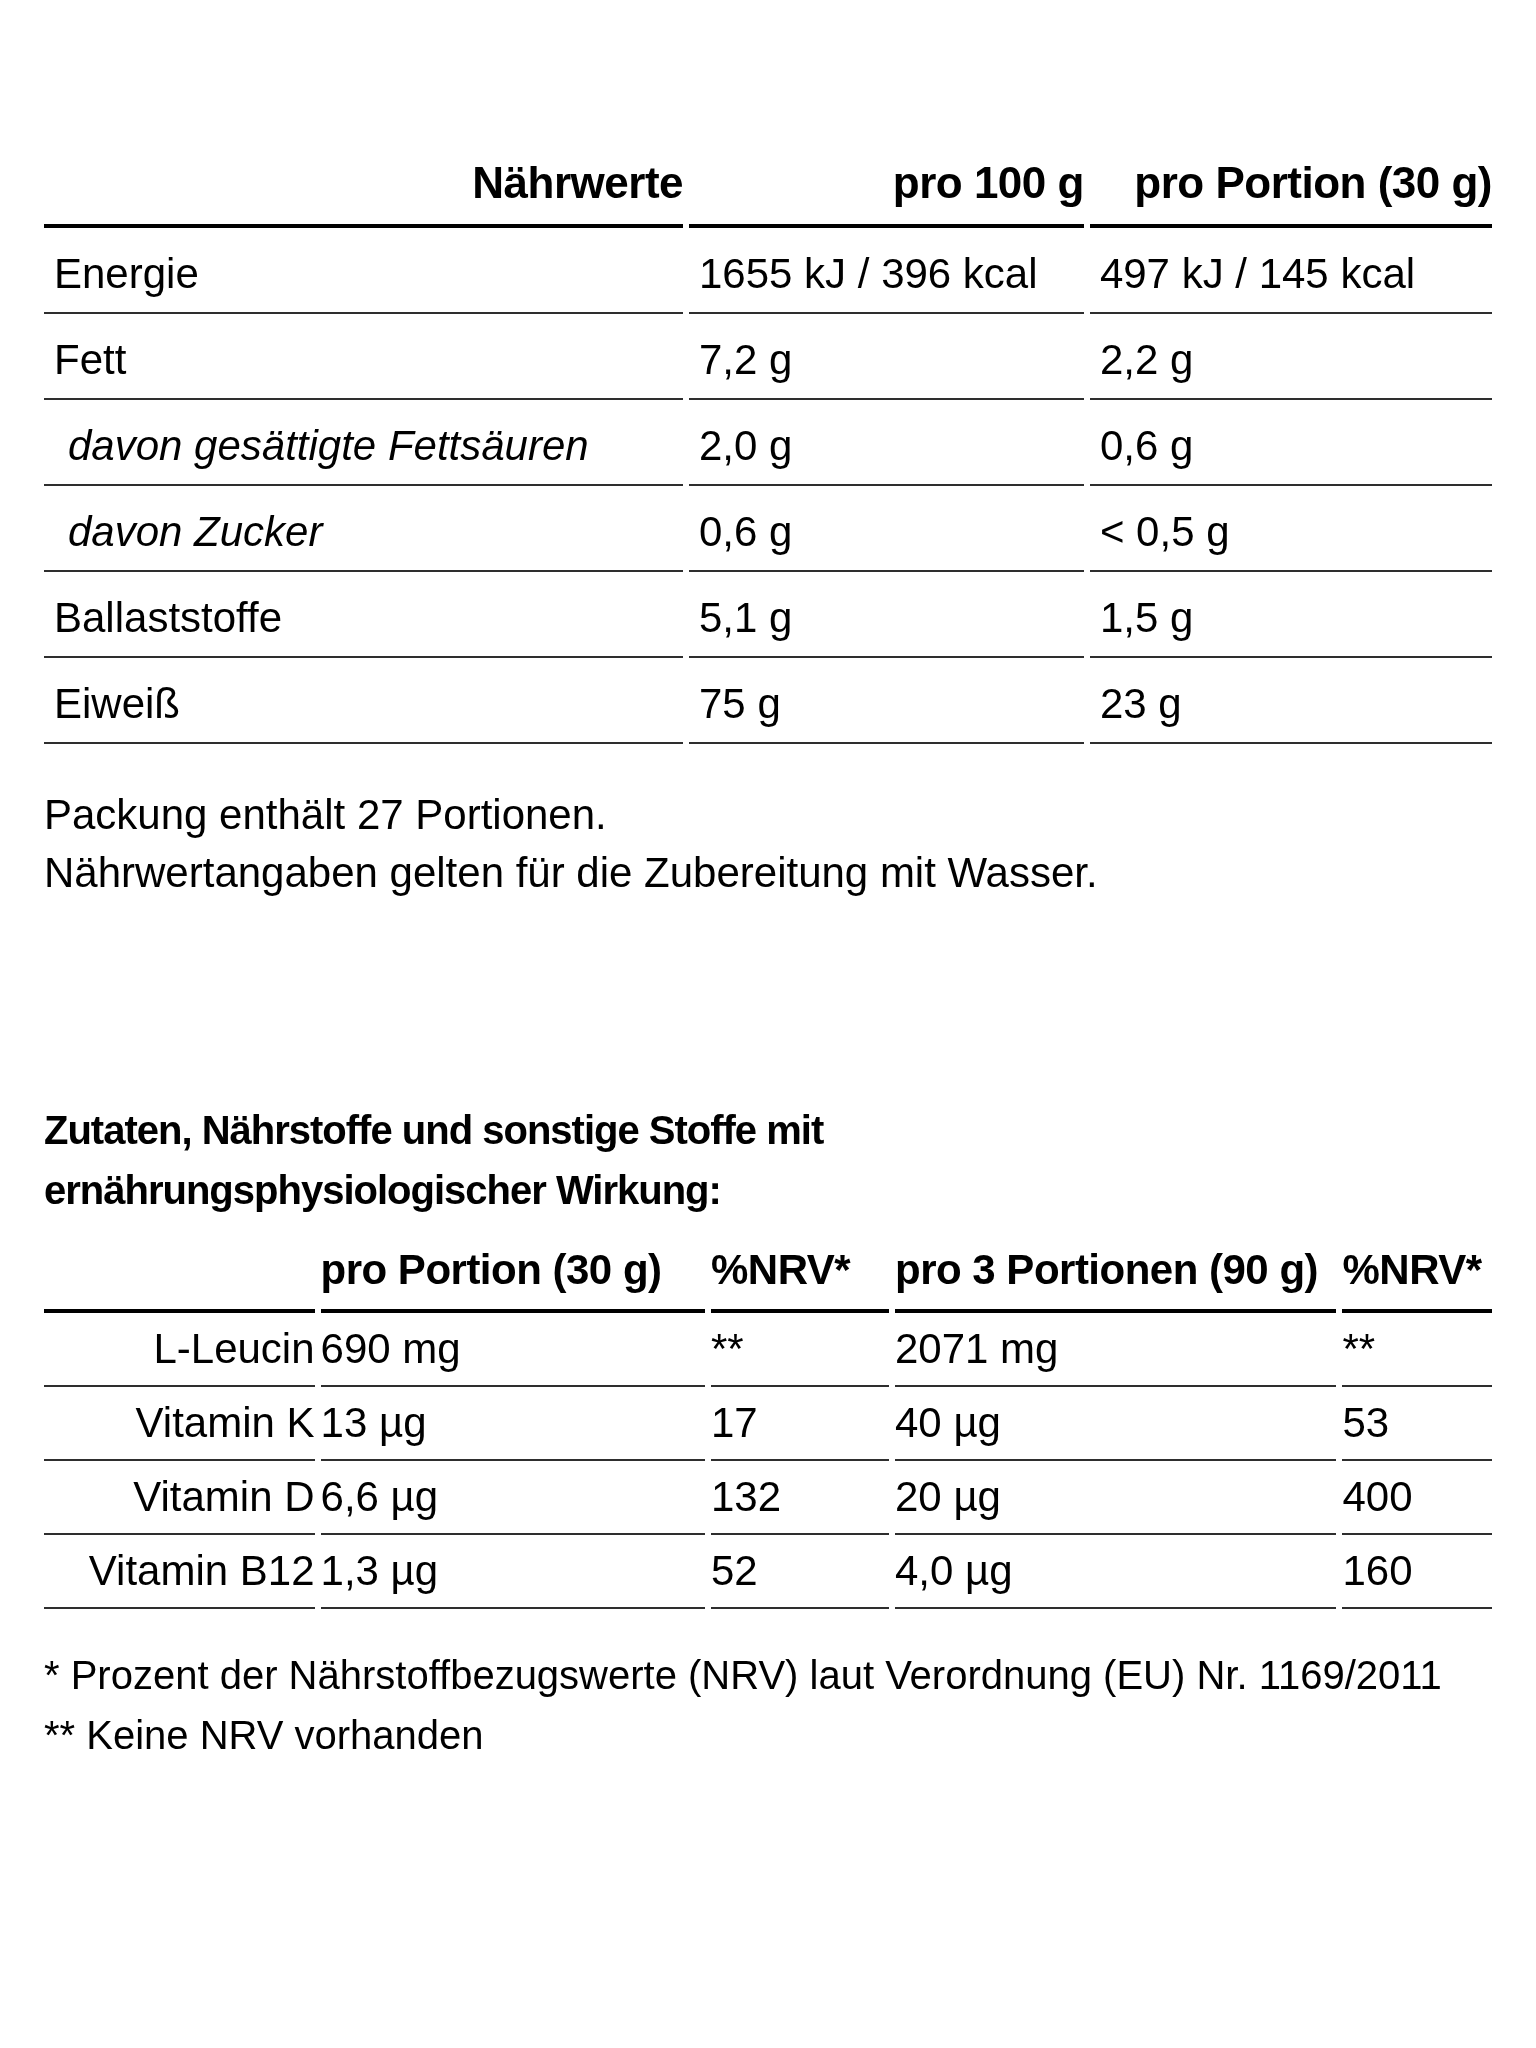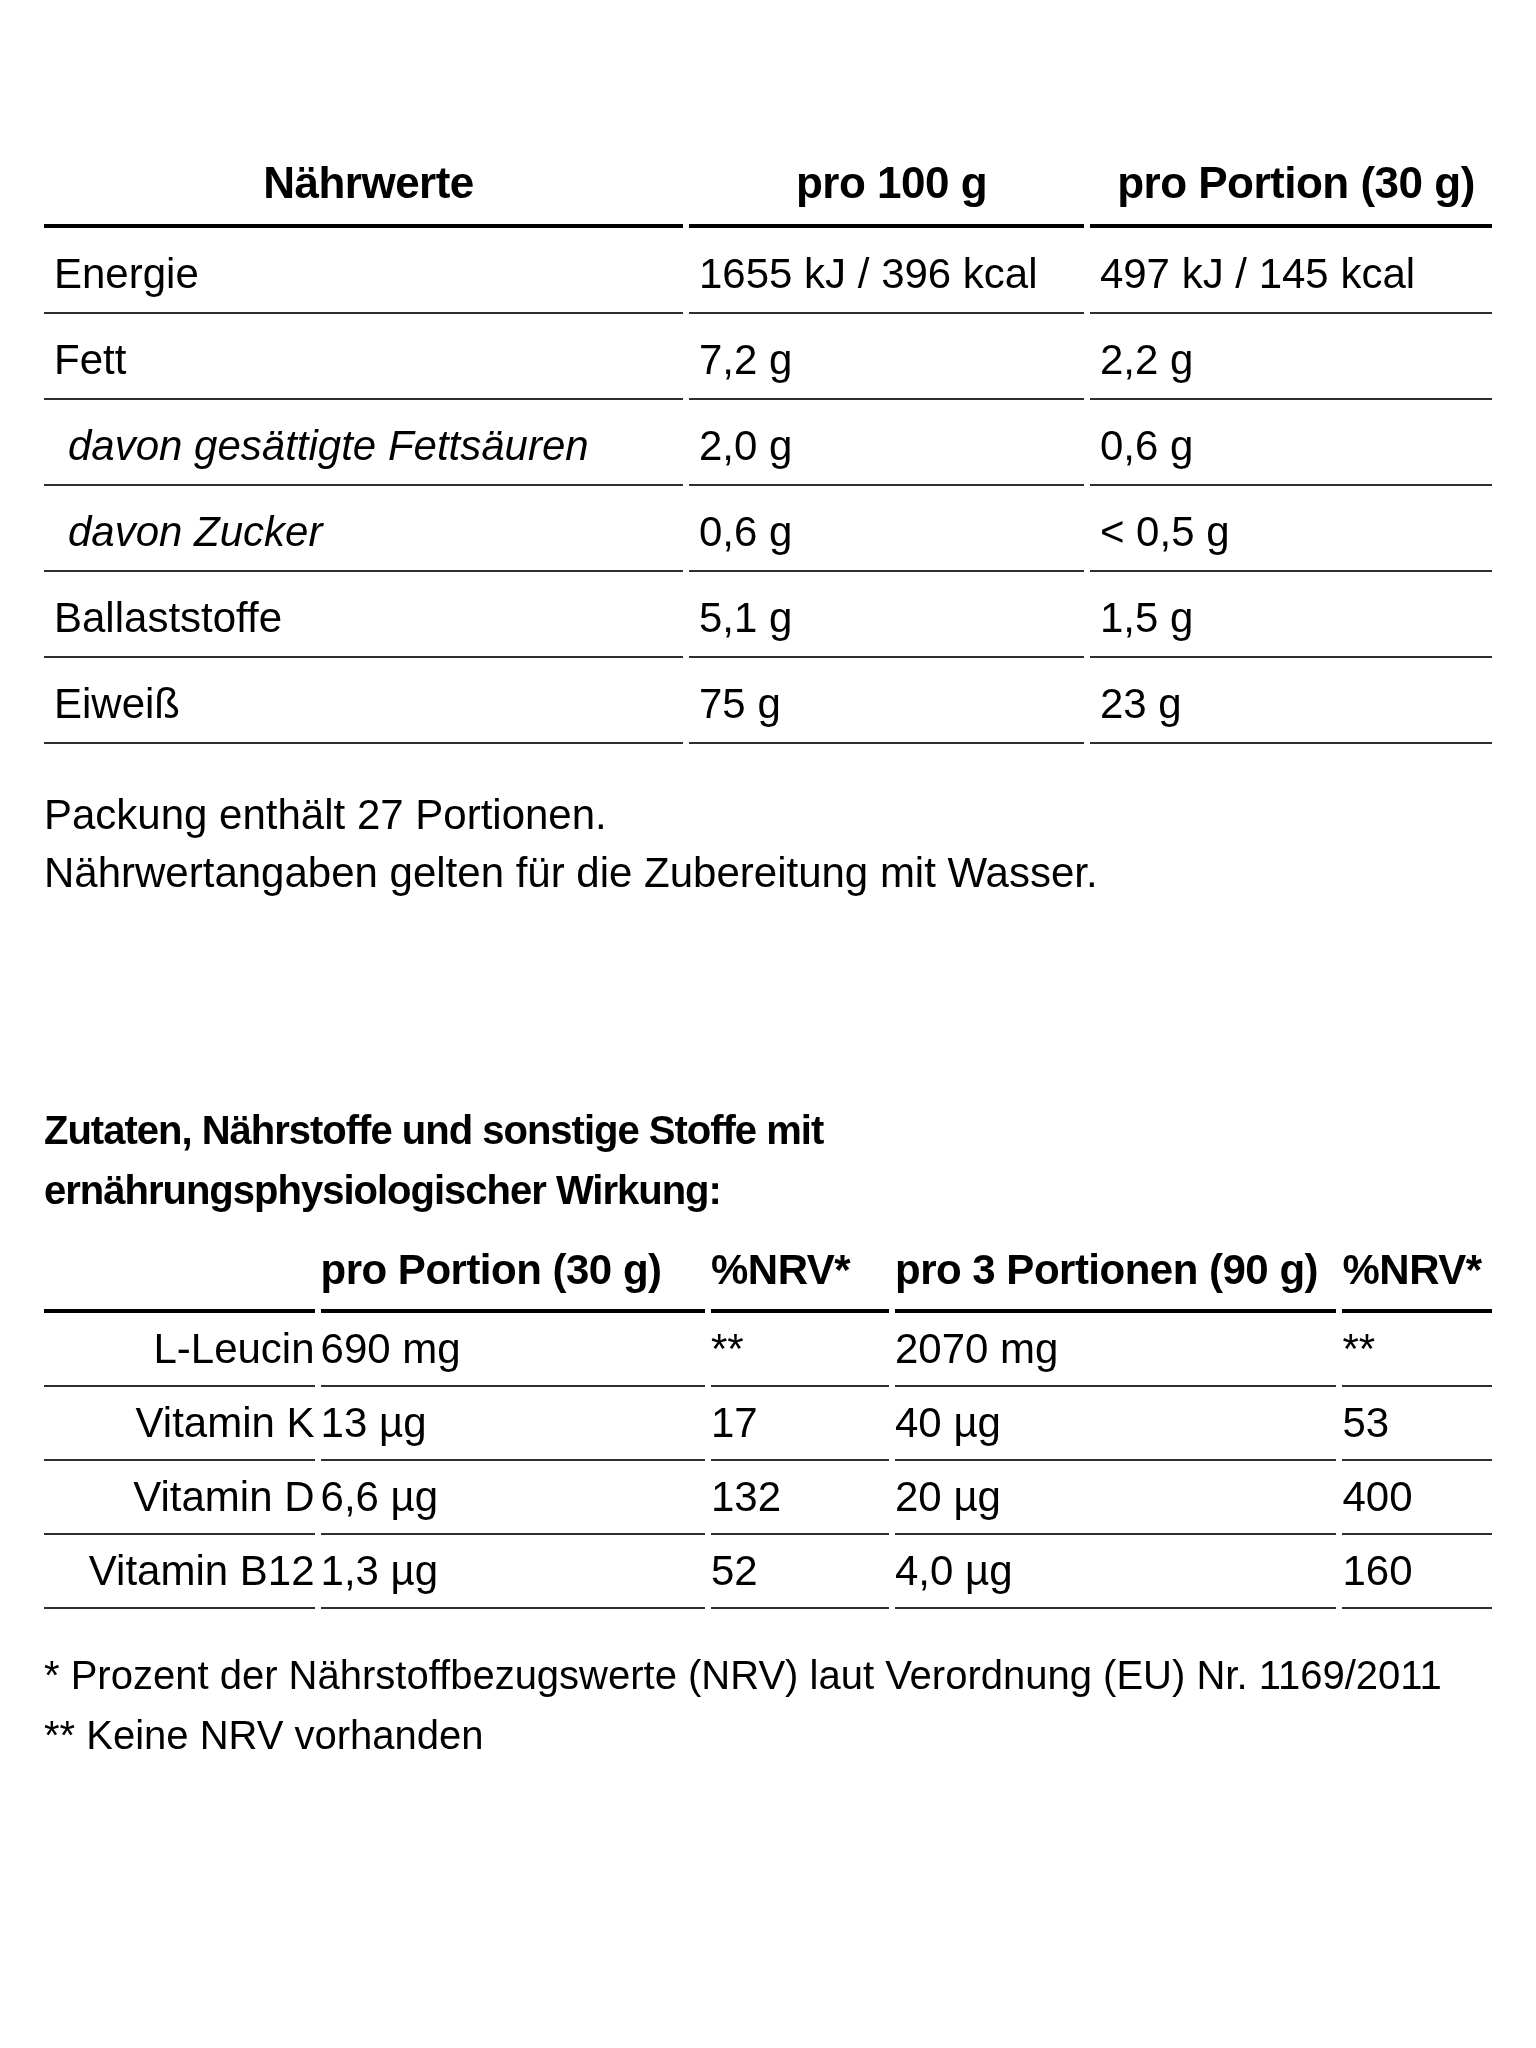--- a/index.html
+++ b/index.html
@@ -19,21 +19,21 @@
 
   table {
     width: 100%;
     border-collapse: separate;
     border-spacing: 6px 0;
     table-layout: fixed;
   }
 
   
   .t1 th {
-    text-align: center;
+    text-align: right;
     vertical-align: bottom;
     font-size: 44px;
     font-weight: bold;
     letter-spacing: -0.5px;
     padding: 0 0 16px 10px;
     border-bottom: 4px solid #000000;
     white-space: nowrap;
   }
   .t1 td {
     font-size: 42px;
@@ -172,21 +172,21 @@
         <th>%NRV*</th>
         <th>pro 3 Portionen (90 g)</th>
         <th>%NRV*</th>
       </tr>
     </thead>
     <tbody>
       <tr>
         <td class="first">L-Leucin</td>
         <td>690 mg</td>
         <td>**</td>
-        <td>2070 mg</td>
+        <td>2071 mg</td>
         <td>**</td>
       </tr>
       <tr>
         <td class="first">Vitamin K</td>
         <td>13 µg</td>
         <td>17</td>
         <td>40 µg</td>
         <td>53</td>
       </tr>
       <tr>

